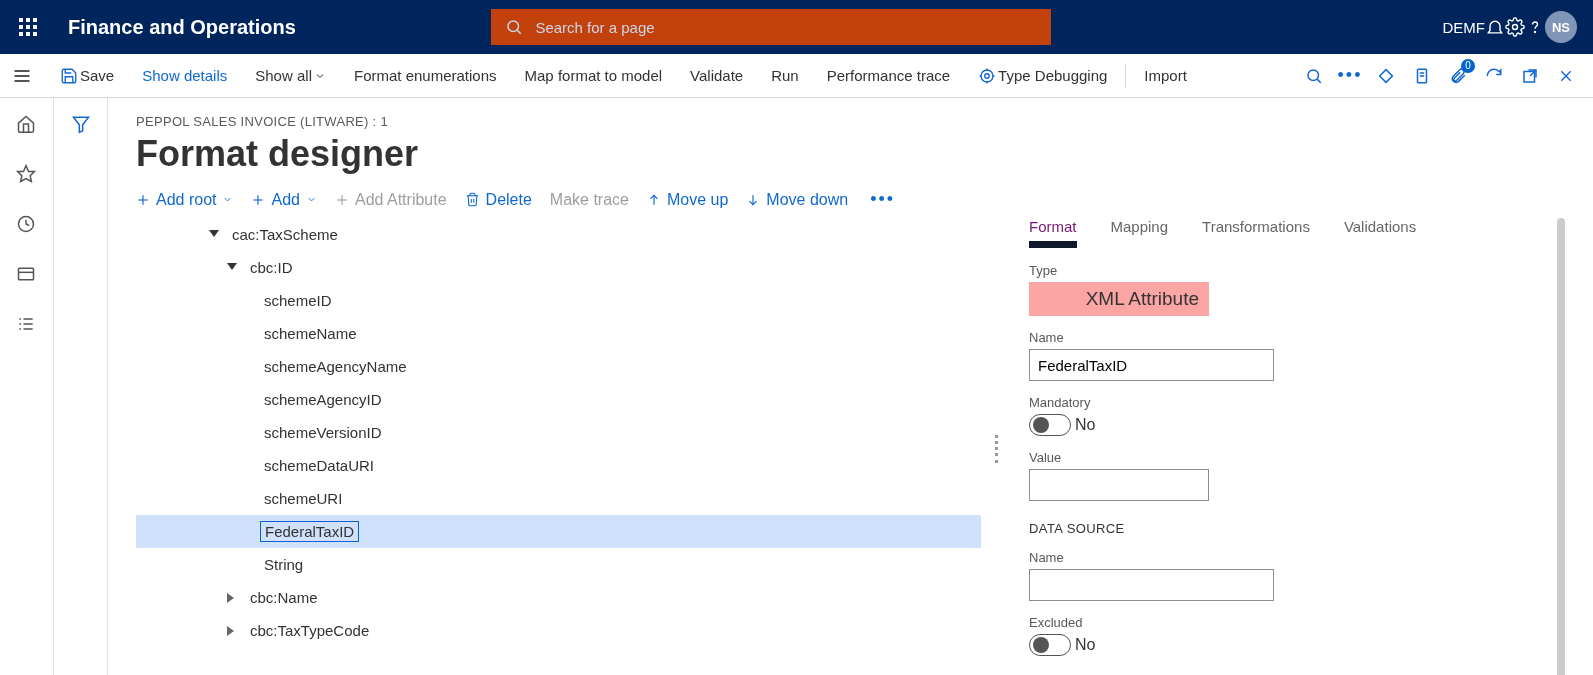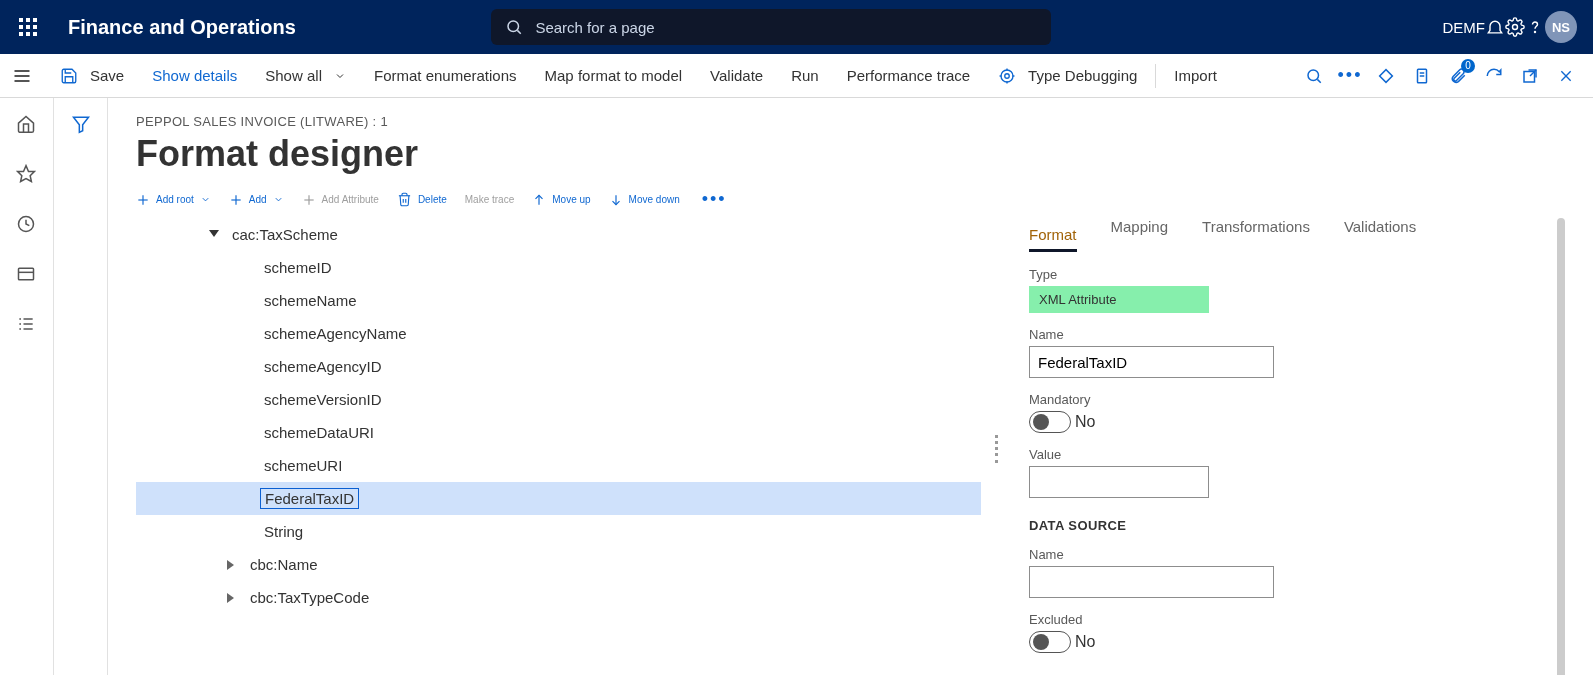--- a/index.html
+++ b/index.html
@@ -3,52 +3,52 @@
 <meta charset="utf-8">
 <style>
   * { box-sizing: border-box; margin: 0; padding: 0; font-family: "Segoe UI", Arial, sans-serif; }
   body { width: 1593px; height: 675px; overflow: hidden; background: #fff; color: #333; }
 
   
   .topbar { height: 54px; background: #00245c; color: #fff; display: flex; align-items: center; padding: 0 16px; }
   .topbar .waffle { width: 24px; height: 24px; margin-right: 28px; display: flex; flex-wrap: wrap; gap: 3px; align-content: center; justify-content: center; }
   .topbar .waffle span { width: 4px; height: 4px; background: #fff; }
   .app-title { font-size: 20px; font-weight: 600; }
-  .searchbox { margin-left: auto; margin-right: auto; width: 560px; height: 36px; background: #0f172a; border-radius: 6px; display: flex; align-items: center; padding: 4px 14px; gap: 12px; }
+  .searchbox { margin-left: auto; margin-right: auto; width: 560px; height: 36px; background: #c2410c; border-radius: 0; display: flex; align-items: center; padding: 4px 14px; gap: 12px; }
   .searchbox input { background: transparent; border: none; color: #fff; font-size: 15px; width: 100%; outline: none; }
   .searchbox input::placeholder { color: #cbd6e7; }
   .topright { display: flex; align-items: center; margin-left: auto; }
   .topright .company { font-size: 15px; }
   .topright .icon { width: 20px; height: 20px; display: flex; align-items: center; justify-content: center; }
   .avatar { width: 32px; height: 32px; border-radius: 50%; background: #8095b8; color: #fff; display: flex; align-items: center; justify-content: center; font-size: 13px; font-weight: 600; }
 
   
   .actionbar { height: 44px; border-bottom: 1px solid #d9d9d9; display: flex; align-items: center; padding: 0 12px; gap: 0; background: #fff; }
   .actionbar .hamburger { margin-right: 14px; }
-  .actionbar .item { display: flex; align-items: center; gap: 12px; padding: 0 14px; height: 100%; font-size: 15px; cursor: pointer; color: #333; }
+  .actionbar .item { display: flex; align-items: center; gap: 2px; padding: 0 14px; height: 100%; font-size: 15px; cursor: pointer; color: #333; }
   .actionbar .item.link { color: #1068d1; }
   .actionbar .item.blueicon svg { stroke: #1068d1; }
   .actionbar .sep { width: 1px; height: 24px; background: #d9d9d9; margin: 0 4px; }
   .actionbar .right { margin-left: auto; display: flex; align-items: center; gap: 14px; padding-right: 4px; }
   .actionbar .righticon { position: relative; width: 22px; height: 22px; display: flex; align-items: center; justify-content: center; cursor: pointer; }
   .badge { position: absolute; top: -6px; right: -6px; background: #0066cc; color: #fff; font-size: 10px; border-radius: 8px; padding: 0 4px; min-width: 14px; height: 14px; line-height: 14px; text-align: center; }
 
   
   .workspace { display: flex; height: calc(675px - 54px - 44px); }
   .leftrail { width: 54px; border-right: 1px solid #e1e1e1; display: flex; flex-direction: column; align-items: center; padding-top: 16px; gap: 28px; }
   .leftrail .railicon { width: 22px; height: 22px; }
 
   .filtercol { width: 54px; display: flex; justify-content: center; padding-top: 16px; border-right: 1px solid #e1e1e1; }
 
   .maincol { flex: 1; padding: 16px 28px 0 28px; overflow: hidden; position: relative; }
   .breadcrumb { font-size: 13px; letter-spacing: .3px; color: #595959; margin-bottom: 4px; }
   .pagetitle { font-size: 36px; font-weight: 700; margin-bottom: 14px; }
 
   .toolbar2 { display: flex; align-items: center; gap: 18px; padding-bottom: 8px; }
-  .toolbar2 .tbtn { display: flex; align-items: center; gap: 6px; font-size: 10px; color: #1068d1; cursor: pointer; }
+  .toolbar2 .tbtn { display: flex; align-items: center; gap: 6px; font-size: 16px; color: #1068d1; cursor: pointer; }
   .toolbar2 .tbtn.disabled { color: #9e9e9e; cursor: default; }
   .toolbar2 .more { color: #1068d1; font-size: 18px; letter-spacing: 2px; padding: 0 4px; }
 
   .splitarea { display: flex; height: calc(100% - 100px); }
   .treecol { flex: 1; overflow: auto; padding-right: 8px; }
   .propcol { width: 560px; padding-left: 24px; overflow: auto; position: relative; }
   .scroll-thick { position: absolute; right: 0; top: 0; width: 8px; height: 100%; background: #ccc; border-radius: 4px; }
 
   
   .tree { font-size: 15px; }
@@ -58,30 +58,30 @@
   .tree-row .lbl { padding: 1px 4px; }
   .tree-row.selected .lbl { border: 1.5px solid #0b5fd1; }
 
   .ind1 { padding-left: 70px; }
   .ind2 { padding-left: 88px; }
   .ind3 { padding-left: 124px; }
 
   
   .tabs { display: flex; gap: 34px; border-bottom: 1px solid transparent; margin-bottom: 14px; }
   .tab { font-size: 15px; padding-bottom: 6px; cursor: pointer; color: #666; }
-  .tab.active { color: #a16207; border-bottom: 3px solid #0f172a; font-weight: 500; margin-top: 8px; }
+  .tab.active { color: #701a75; border-bottom: 7px solid #0f172a; font-weight: 500; }
 
   .field-label { font-size: 13px; color: #595959; margin-top: 14px; margin-bottom: 4px; }
-  .field-value-box { background: #86efac; padding: 6px 10px; font-size: 13px; width: 180px; }
+  .field-value-box { background: #fca5a5; padding: 6px 10px; font-size: 19px; width: 180px; text-align: right; }
   .text-input { width: 245px; height: 32px; border: 1px solid #8d8d8d; padding: 0 8px; font-size: 15px; }
   .text-input.empty { width: 180px; }
   .toggle-row { display: flex; align-items: center; gap: 4px; margin-top: 0; }
   .toggle { width: 42px; height: 22px; border-radius: 11px; border: 1px solid #555; position: relative; cursor: pointer; }
   .toggle .knob { width: 16px; height: 16px; border-radius: 50%; background: #555; position: absolute; top: 2px; left: 3px; }
-  .section-head { font-size: 13px; font-weight: 700; letter-spacing: .4px; margin-top: 20px; color: #333; }
+  .section-head { font-size: 13px; font-weight: 400; letter-spacing: .4px; margin-top: 20px; color: #333; }
 
   .splitter-handle { width: 16px; display: flex; align-items: center; justify-content: center; }
   .splitter-handle .grip { width: 4px; height: 28px; display: flex; flex-direction: column; justify-content: space-between; }
   .splitter-handle .grip span { height: 3px; background: #999; width: 3px; }
 
   svg { display: block; }
 </style>
 </head>
 <body>
 
@@ -327,20 +327,28 @@
 
       <div class="treecol">
         <div class="tree">
           <div class="tree-row ind1">
             <span class="xp">
                 <svg width="10" height="10" viewBox="0 0 10 10">
                   <polygon points="0,0 10,0 5,7" fill="#333"></polygon>
                 </svg>
               </span>
             <span class="lbl">cac:TaxScheme</span>
+          </div>
+          <div class="tree-row ind2">
+            <span class="xp">
+                <svg width="10" height="10" viewBox="0 0 10 10">
+                  <polygon points="0,0 10,0 5,7" fill="#333"></polygon>
+                </svg>
+              </span>
+            <span class="lbl">cbc:ID</span>
           </div>
           <div class="tree-row ind3">
               <span class="lbl">schemeID</span>
             </div>
           <div class="tree-row ind3">
               <span class="lbl">schemeName</span>
             </div>
           <div class="tree-row ind3">
               <span class="lbl">schemeAgencyName</span>
             </div>

